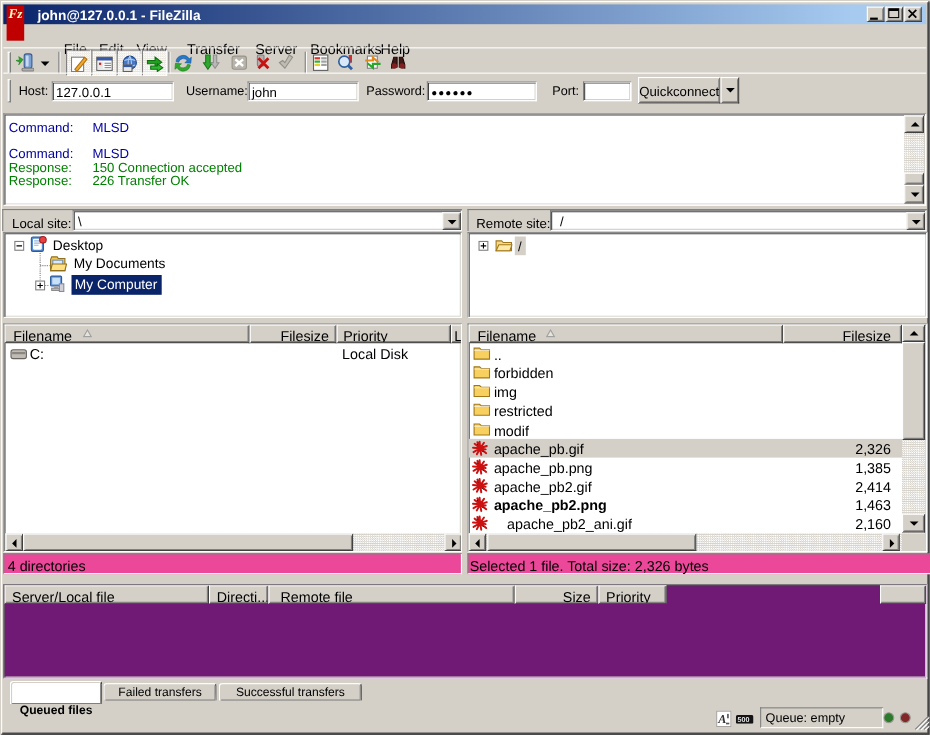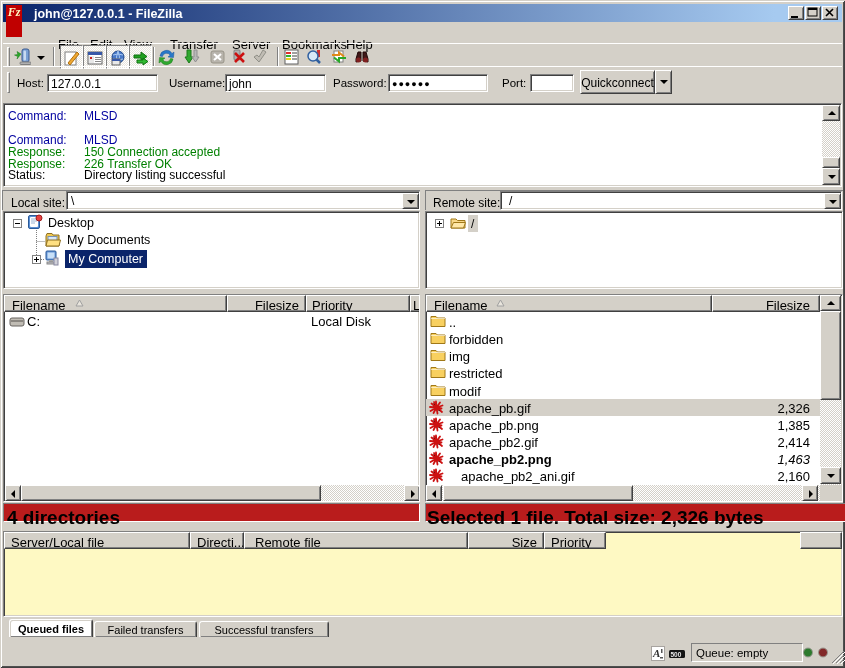--- a/index.html
+++ b/index.html
@@ -43,21 +43,21 @@
 .c-resp { color:#008000; }
 .sbbtn { position:absolute; background:#d4d0c8; border:1px solid; border-color:#fff #404040 #404040 #fff; box-shadow: inset 1px 1px 0 #d4d0c8, inset -1px -1px 0 #808080; }
 .sbthumb { position:absolute; background:#d4d0c8; border:1px solid; border-color:#fff #404040 #404040 #fff; box-shadow: inset 1px 1px 0 #d4d0c8, inset -1px -1px 0 #808080; }
 .arr { position:absolute; width:0; height:0; }
 .track { background-image:conic-gradient(#fff 25%, #d4d0c8 0 50%, #fff 0 75%, #d4d0c8 0); background-size:2px 2px; background-color:#e9e7e3; }
 
 
 .combo { position:absolute; background:#fff; border:1px solid; border-color:#808080 #fff #fff #808080; box-shadow: inset 1px 1px 0 #404040, inset -1px -1px 0 #d4d0c8; padding:2px 3px 0 4px; }
 .combobtn { position:absolute; width:17px; background:#d4d0c8; border:1px solid; border-color:#fff #404040 #404040 #fff; box-shadow: inset 1px 1px 0 #d4d0c8, inset -1px -1px 0 #808080; }
 .whitebox { position:absolute; background:#fff; overflow:hidden; border:1px solid; border-color:#808080 #fff #fff #808080; box-shadow: inset 1px 1px 0 #404040, inset -1px -1px 0 #d4d0c8; }
-.statusbox { position:absolute; background:#b91c1c; font-size:19px; border:1px solid; border-color:#808080 #fff #fff #808080; padding:3px 0 0 5px;font-weight:bold; }
+.statusbox { position:absolute; background:#ec4899; font-size:13px; border:1px solid; border-color:#808080 #fff #fff #808080; padding:3px 0 0 5px; }
 .colhdr { position:absolute; top:0; height:17px; font-size:13px; white-space:nowrap; overflow:hidden; background:#d4d0c8; border:1px solid; border-color:#fff #404040 #404040 #fff; box-shadow: inset -1px -1px 0 #808080; padding:2px 0 0 6px; }
 .row { position:absolute; height:17px; }
 .rowtext { position:absolute; top:2px; font-size:13px; }
 .fsize { position:absolute; top:2px; text-align:right; font-size:13px; }
 
 
 .tab { position:absolute; font-size:11px; background:#d4d0c8; border:1px solid; border-color:#fff #404040 #404040 #fff; box-shadow: inset 1px 1px 0 #d4d0c8, inset -1px -1px 0 #808080; border-bottom:none; border-radius:3px 3px 0 0; text-align:center; }
 </style>
 </head>
 <body>
@@ -217,21 +217,20 @@
     <div class="raised abs" style="left:652px; top:3px; width:17px; height:24px; background:#d4d0c8;">
       <div class="arr" style="left:4px; top:9px; border-left:4px solid transparent; border-right:4px solid transparent; border-top:4px solid #000;"></div>
     </div>
   </div>
 
   <div id="log" class="abs">
     <div class="logline" style="top:5px;"><span class="logtype c-cmd">Command:</span><span class="c-cmd">MLSD</span></div>
     <div class="logline" style="top:29px;"><span class="logtype c-cmd">Command:</span><span class="c-cmd">MLSD</span></div>
     <div class="logline" style="top:41px;"><span class="logtype c-resp">Response:</span><span class="c-resp">150 Connection accepted</span></div>
     <div class="logline" style="top:53px;"><span class="logtype c-resp">Response:</span><span class="c-resp">226 Transfer OK</span></div>
-    <div class="logline" style="top:64px;"><span class="logtype">Status:</span><span>Directory listing successful</span></div>
   </div>
 
   <div class="abs track" style="left:822px; top:105px; width:18px; height:80px;"></div>
   <div class="sbbtn abs" style="left:822px; top:105px; width:18px; height:16px;">
     <div class="arr" style="left:5px; top:5px; border-left:4px solid transparent; border-right:4px solid transparent; border-bottom:4px solid #000;"></div>
   </div>
   <div class="sbthumb abs" style="left:822px; top:157px; width:18px; height:11px;"></div>
   <div class="sbbtn abs" style="left:822px; top:168px; width:18px; height:17px;">
     <div class="arr" style="left:5px; top:6px; border-left:4px solid transparent; border-right:4px solid transparent; border-top:4px solid #000;"></div>
   </div>
@@ -404,21 +403,21 @@
         </div>
       <div class="row" style="top:137px; width:394px; ">
           <svg class="abs" style="left:3px;top:1px;" width="15" height="15" viewBox="0 0 15 15">
             <g stroke="#cc1111" stroke-width="1.8" stroke-linecap="round">
               <path d="M7.5 7.5 L7 1.5 M7.5 7.5 L11 2.5 M7.5 7.5 L13.5 5.5 M7.5 7.5 L12.5 8.5 M7.5 7.5 L13 12 M7.5 7.5 L8.5 13.5 M7.5 7.5 L4.5 13 M7.5 7.5 L1.5 11 M7.5 7.5 L1 7 M7.5 7.5 L2.5 3.5 M7.5 7.5 L5 2"></path>
             </g>
             <circle cx="7.5" cy="7.5" r="2.6" fill="#cc1111"></circle>
             <path d="M4.5 3.5 L5.5 4.5 M9.5 10 L10.5 11" stroke="#200000" stroke-width="0.9"></path>
           </svg>
           <span class="rowtext" style="left:23px;font-weight:bold;">apache_pb2.png</span>
-          <span class="fsize" style="left:288px; width:96px;font-style:italic;">1,463</span>
+          <span class="fsize" style="left:288px; width:96px;">1,463</span>
         </div>
       <div class="row" style="top:154px; width:394px; ">
           <svg class="abs" style="left:3px;top:1px;" width="15" height="15" viewBox="0 0 15 15">
             <g stroke="#cc1111" stroke-width="1.8" stroke-linecap="round">
               <path d="M7.5 7.5 L7 1.5 M7.5 7.5 L11 2.5 M7.5 7.5 L13.5 5.5 M7.5 7.5 L12.5 8.5 M7.5 7.5 L13 12 M7.5 7.5 L8.5 13.5 M7.5 7.5 L4.5 13 M7.5 7.5 L1.5 11 M7.5 7.5 L1 7 M7.5 7.5 L2.5 3.5 M7.5 7.5 L5 2"></path>
             </g>
             <circle cx="7.5" cy="7.5" r="2.6" fill="#cc1111"></circle>
             <path d="M4.5 3.5 L5.5 4.5 M9.5 10 L10.5 11" stroke="#200000" stroke-width="0.9"></path>
           </svg>
           <span class="rowtext" style="left:35px;">apache_pb2_ani.gif</span>
@@ -440,30 +439,30 @@
         <div class="arr" style="left:5px; top:4px; border-top:4px solid transparent; border-bottom:4px solid transparent; border-right:4px solid #000;"></div>
       </div>
     <div class="sbthumb" style="left:17px; top:190px; width:190px; height:16px;"></div>
     <div class="sbbtn" style="left:376px; top:190px; width:16px; height:16px;">
         <div class="arr" style="left:6px; top:4px; border-top:4px solid transparent; border-bottom:4px solid transparent; border-left:4px solid #000;"></div>
       </div>
     <div class="abs" style="left:394px; top:190px; width:22px; height:16px; background:#d4d0c8;"></div>
   </div>
   <div class="statusbox" style="left:425px; top:503px; width:433px; height:19px; padding-left:1px;">Selected 1 file. Total size: 2,326 bytes</div>
 
-  <div class="whitebox" style="left:3px; top:531px; width:840px; height:86px; background:#fef9c3;">
+  <div class="whitebox" style="left:3px; top:531px; width:840px; height:86px; background:#701a75;">
     <div class="colhdr" style="left:0px; width:186px;">Server/Local file</div>
     <div class="colhdr" style="left:186px; width:54px;">Directi...</div>
     <div class="colhdr" style="left:240px; width:224px; padding-left:10px;">Remote file</div>
     <div class="colhdr" style="left:464px; width:76px; text-align:right; padding-right:6px;">Size</div>
     <div class="colhdr" style="left:540px; width:62px;">Priority</div>
     <div class="colhdr" style="left:796px; width:42px;"></div>
   </div>
 
-  <div class="tab" style="left:9px; top:619px; width:84px; height:18px; background:#fff; font-weight:bold; padding-top:3px;">Queued files</div>
+  <div class="tab" style="left:9px; top:619px; width:84px; height:18px; background:#fff; font-weight:bold; padding-top:20px;">Queued files</div>
   <div class="tab" style="left:94px; top:621px; width:103px; height:16px; padding-top:2px;">Failed transfers</div>
   <div class="tab" style="left:199px; top:621px; width:130px; height:16px; padding-top:2px;">Successful transfers</div>
 
   <div class="abs" style="left:3px; top:640px; width:839px; height:25px;">
     <svg class="abs" style="left:648px; top:6px;" width="14" height="15" viewBox="0 0 14 15">
       <rect x="0.5" y="0.5" width="13" height="14" fill="#fff" stroke="#a8a4a0"></rect>
       <text x="2" y="11" font-size="11" font-family="Liberation Serif" fill="#303030" font-style="italic" font-weight="bold">A</text>
       <rect x="10" y="3" width="1.5" height="4" fill="#555"></rect>
       <rect x="9" y="11" width="3" height="1.5" fill="#555"></rect>
     </svg>

